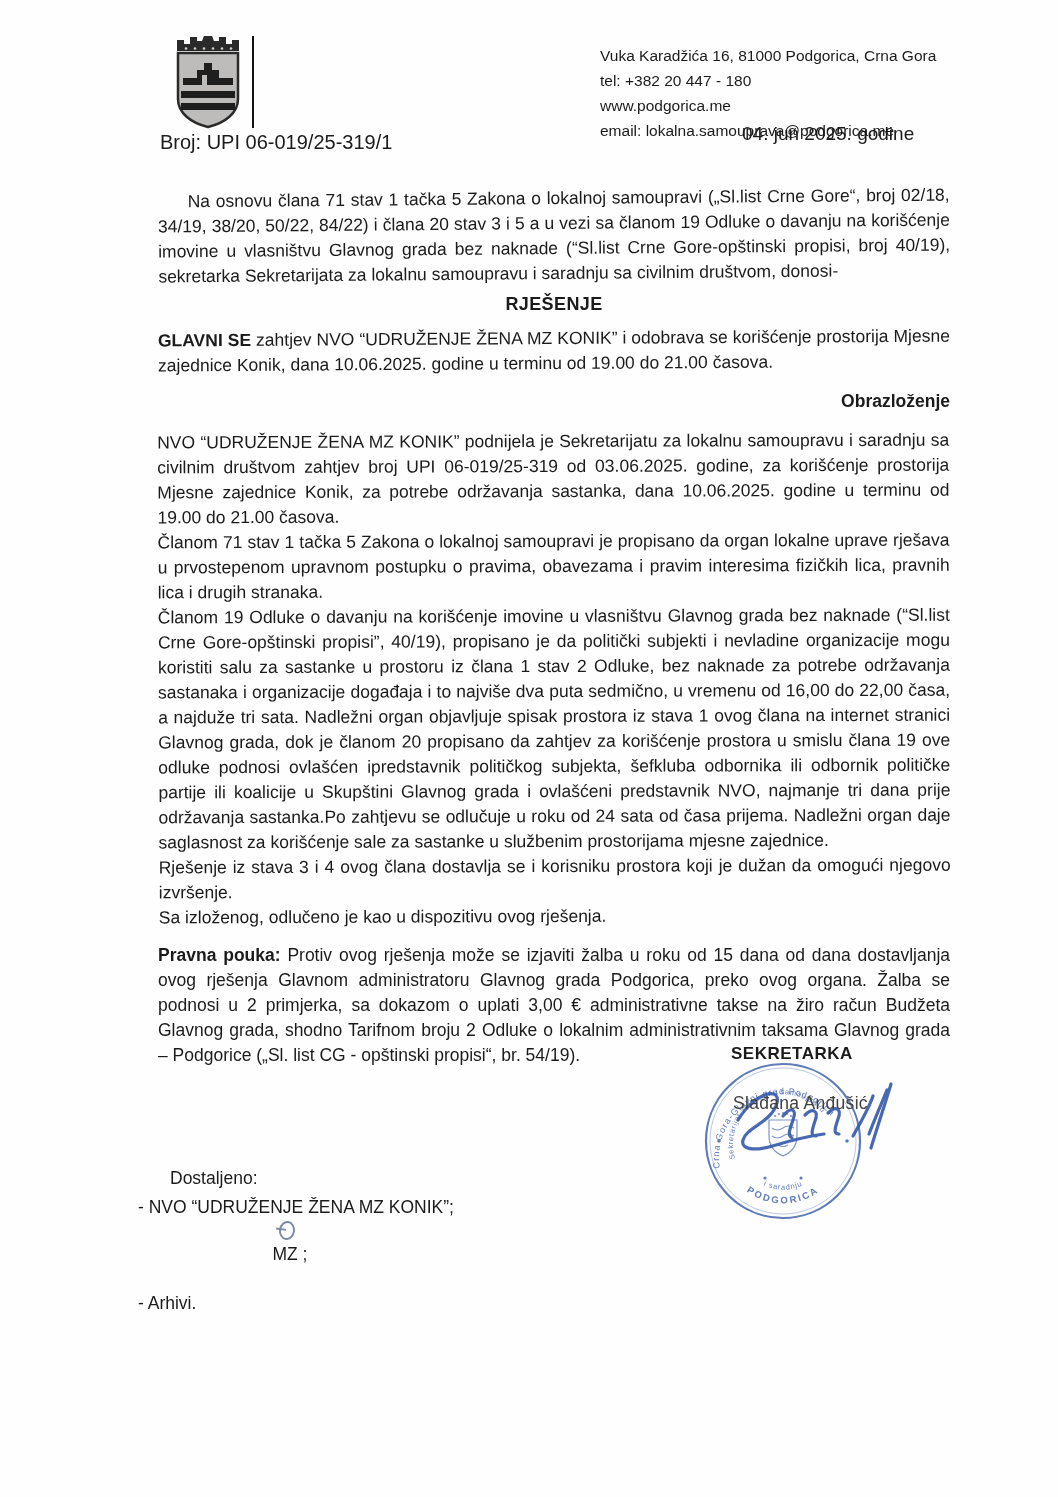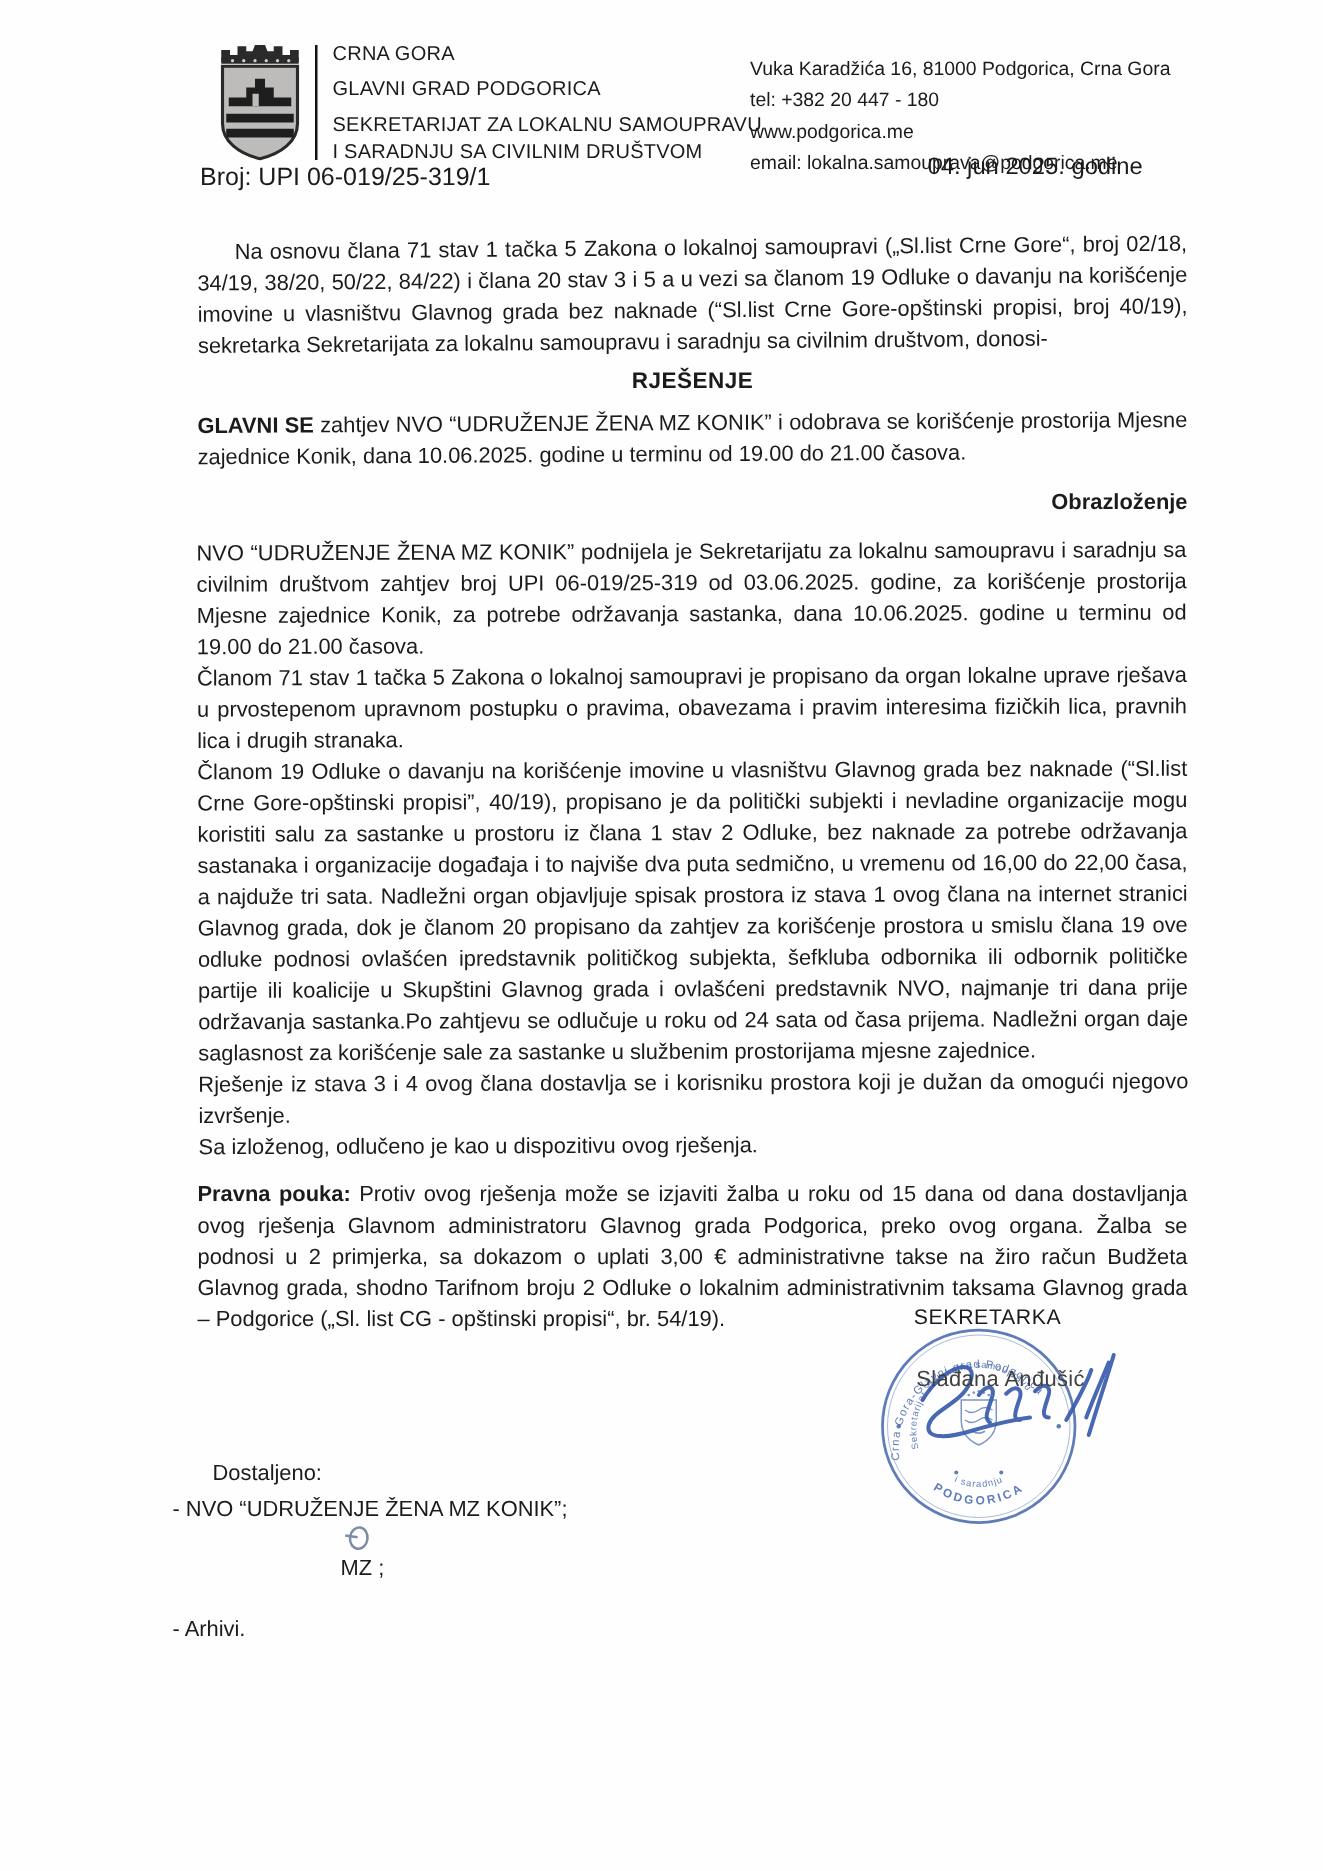--- a/index.html
+++ b/index.html
@@ -31,21 +31,21 @@
   .content p { margin: 0; }
   .intro { text-indent: 30px; transform: rotate(-0.5deg); transform-origin: 50% 50%; }
   .doc-title { margin-top: 6px !important; text-align: center; font-weight: bold; font-size: 18px; letter-spacing: 0.4px; }
   .decision { margin-top: 9px !important; transform: rotate(-0.35deg); }
   .section-title { margin-top: 13px !important; text-align: right; font-weight: bold; }
   .expl-block { margin-top: 15px; transform: rotate(-0.2deg); }
   .legal { margin-top: 14px !important; }
   .b { font-weight: bold; }
 
   
-  .sekretarka { position: absolute; left: 731px; top: 1044px; font-size: 17px; font-weight: normal; letter-spacing: 0.5px; z-index: 3; }
+  .sekretarka { position: absolute; left: 731px; top: 1044px; font-size: 17px; font-weight: bold; letter-spacing: 0.5px; z-index: 3; }
   .sig-name   { position: absolute; left: 733px; top: 1093px; font-size: 17.5px; color: #404040; z-index: 3; letter-spacing: 0.3px; }
   .stamp-svg  { position: absolute; left: 683px; top: 1056px; z-index: 2; }
 
   
   .footer { position: absolute; left: 118px; top: 1164px; font-size: 17.5px; line-height: 28.5px; }
   .footer .lbl   { margin-left: 52px; }
   .footer .row1  { margin-left: 20px; }
   .footer .row2  { margin-left: 8px; display: flex; align-items: center; flex-direction: column; }
   .footer .row3  { margin-left: 20px; margin-top: 20px; }
   .circle-dash {
@@ -78,26 +78,20 @@
 
     <path d="M11,52 v-7 h14 v-8 h7 v-7 h8 v7 h7 v8 h14 v7 z" fill="#1e1e1e"></path>
     <path d="M30,52 v-10 h5 v10 z" fill="#bdbcba"></path>
 
     <rect x="9" y="58" width="54" height="7" fill="#1e1e1e"></rect>
     <rect x="9" y="70" width="54" height="7" fill="#1e1e1e"></rect>
   </svg>
 
   <div class="org-divider"></div>
 
-  <div class="org-block">
-    <div class="org-line org-line1">CRNA GORA</div>
-    <div class="org-line org-line2">GLAVNI GRAD PODGORICA</div>
-    <div class="org-line org-line3">SEKRETARIJAT ZA LOKALNU SAMOUPRAVU</div>
-    <div class="org-line">I SARADNJU SA CIVILNIM DRUŠTVOM</div>
-  </div>
 
   <div class="case-number">Broj: UPI 06-019/25-319/1</div>
 
   <div class="contact-block">
     <div>Vuka Karadžića 16, 81000 Podgorica, Crna Gora</div>
     <div>tel: +382 20 447 - 180</div>
     <div>www.podgorica.me</div>
     <div>email: lokalna.samouprava@podgorica.me</div>
   </div>
 

